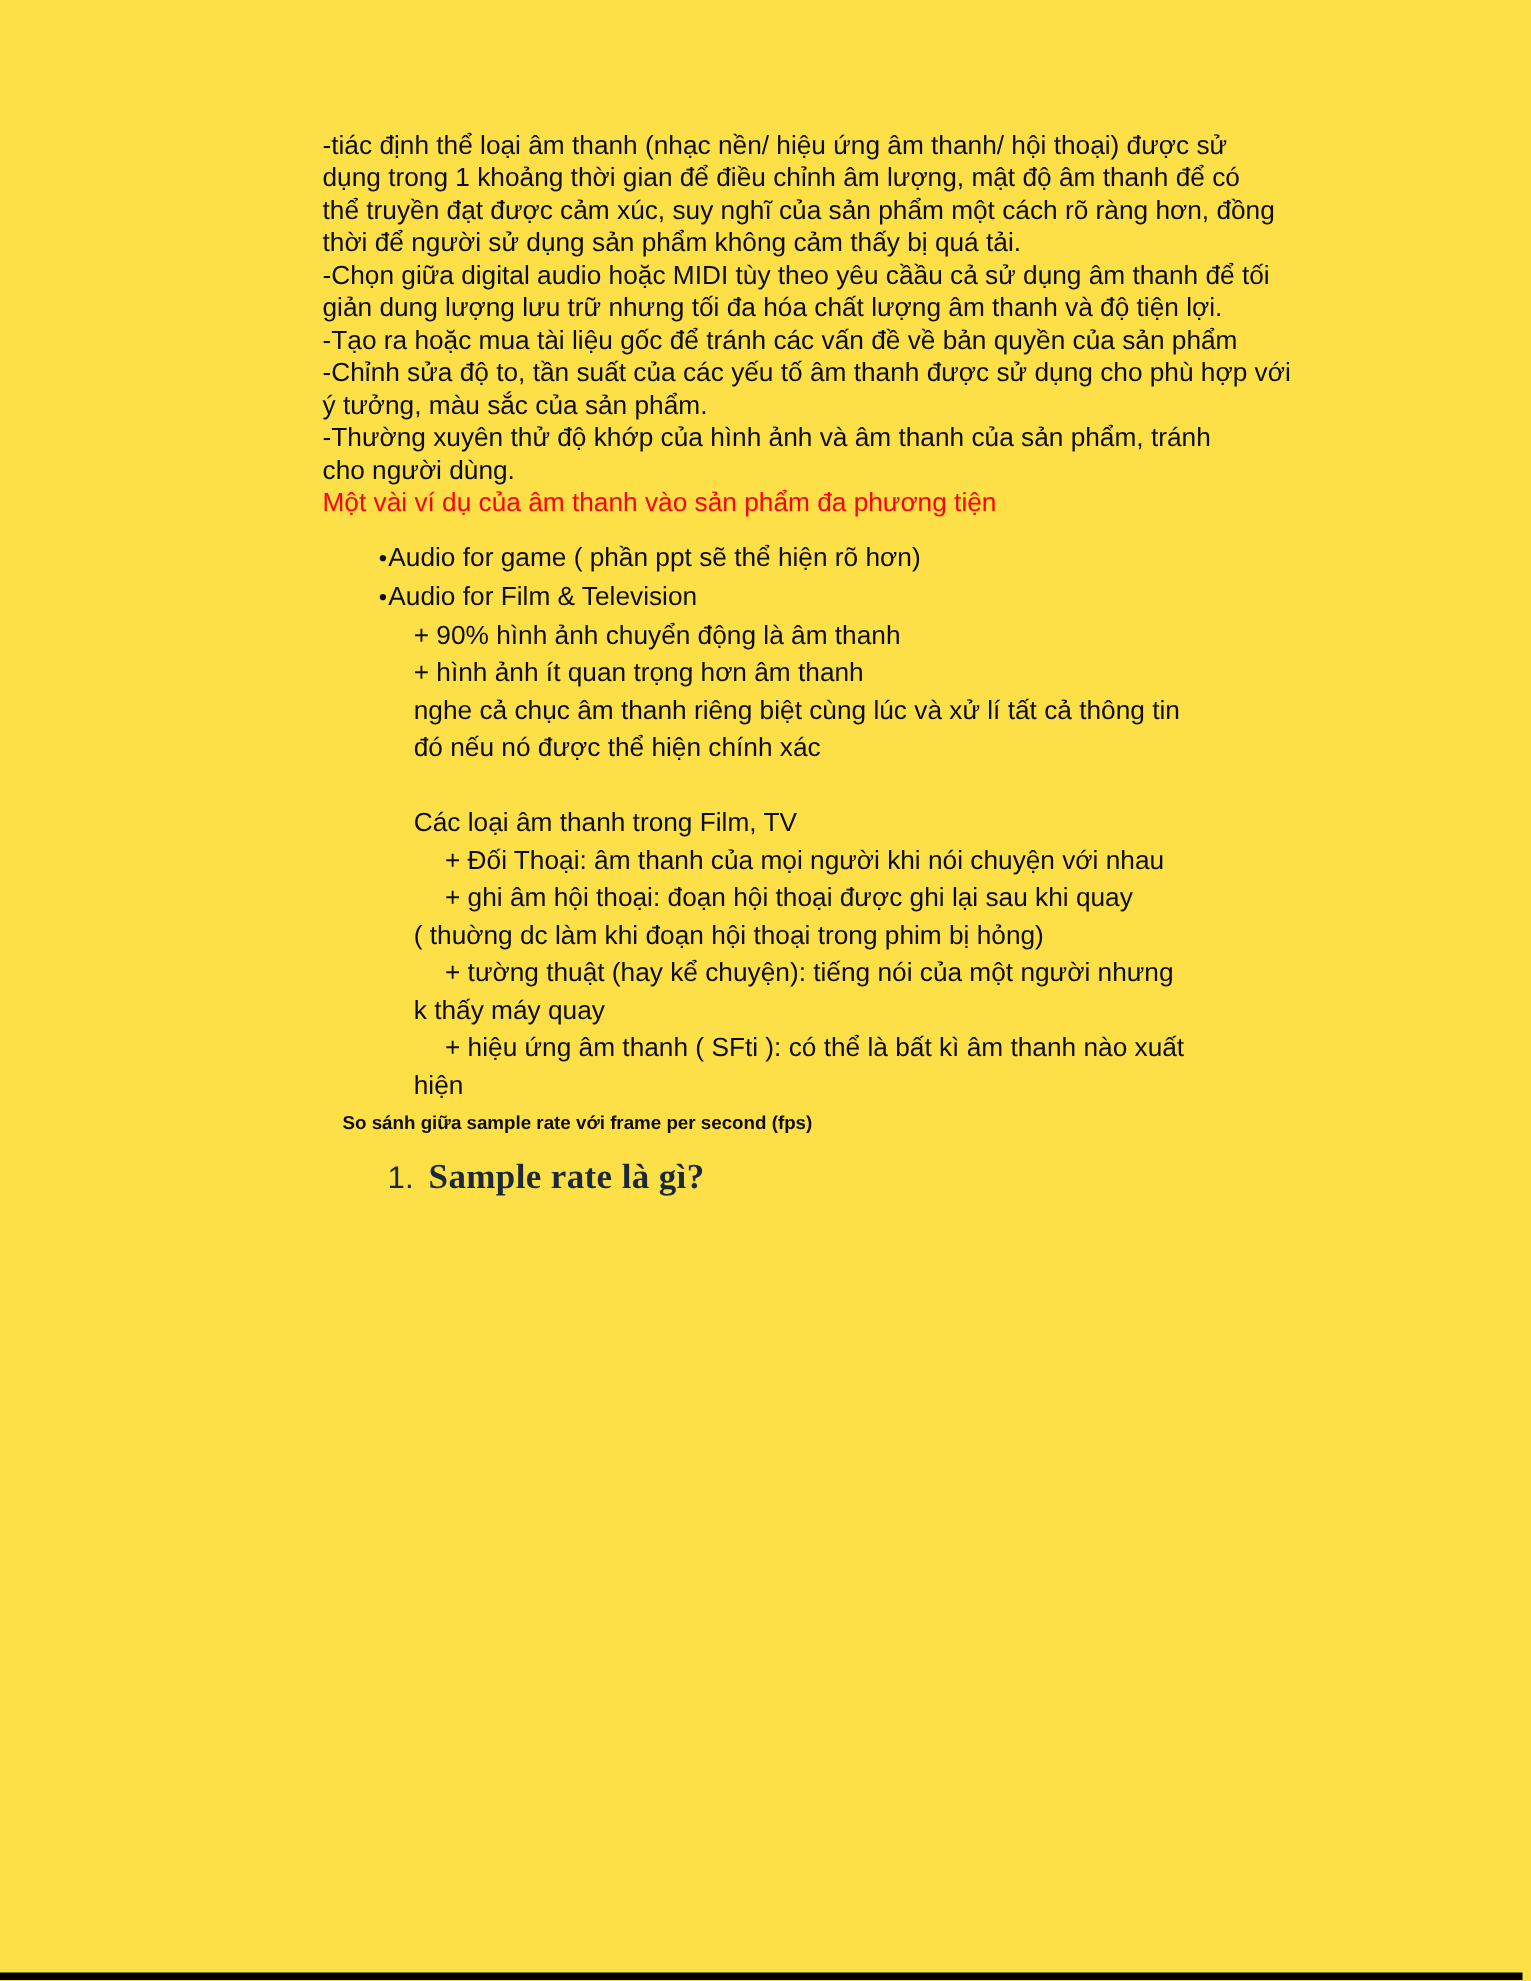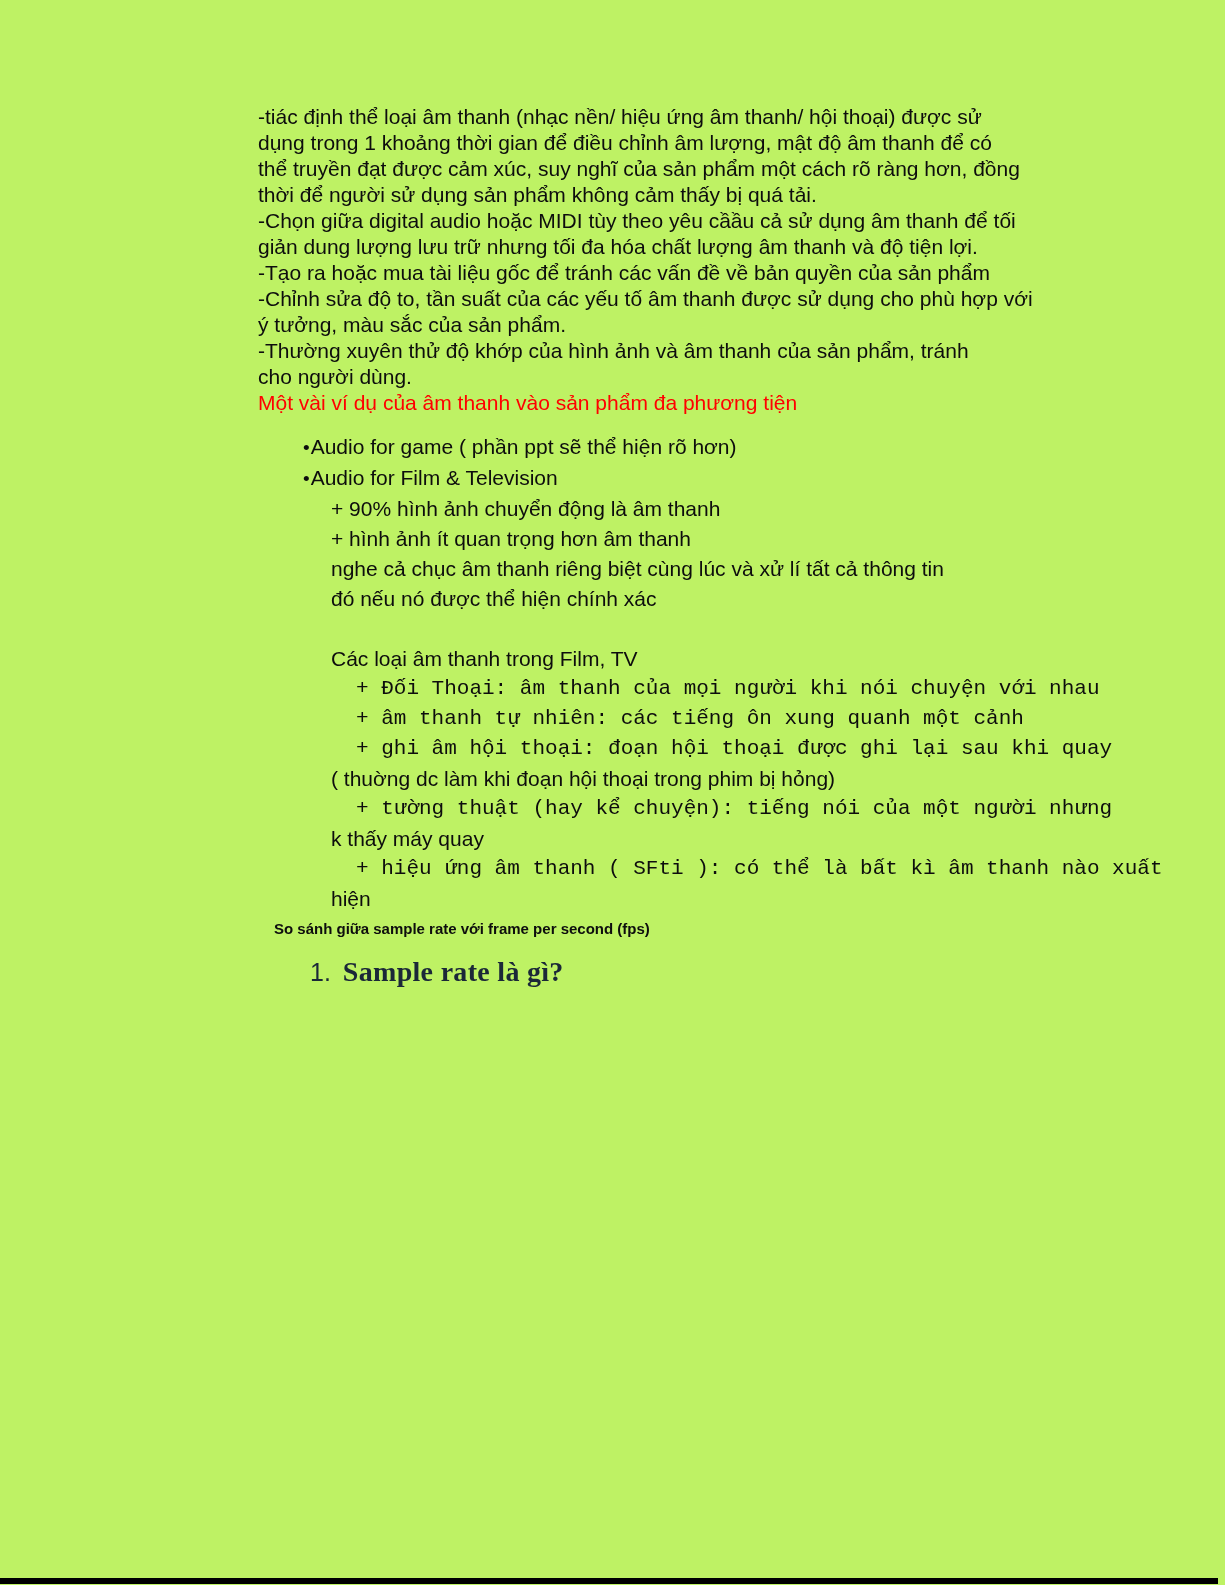--- a/index.html
+++ b/index.html
@@ -1,41 +1,41 @@
 <!DOCTYPE html>
 <html><head>
 <meta charset="utf-8">
 <style>
   html, body { margin: 0; padding: 0; background: #ffffff; }
   .page {
     position: relative;
     width: 1225px;
     height: 1585px;
-    background: #bef264;
+    background: #fde047;
     overflow: hidden;
     font-family: "Liberation Sans", sans-serif;
   }
   .content {
     position: absolute;
     left: 258px;
     top: 104px;
     width: 730px;
   }
   .line {
     font-size: 21px;
     line-height: 26px;
     color: #0d0d0d;
     white-space: nowrap;
   }
   .red { color: #ff0000; }
   .list { margin-top: 16px; margin-left: 16px; }
   .list .line { line-height: 30px; }
   .ind-b { padding-left: 29px; }
   .ind-1 { padding-left: 57px; }
-  .ind-2 { padding-left: 82px; font-family: Liberation Mono, monospace; }
+  .ind-2 { padding-left: 82px; }
   .blank { height: 30px; }
   .marker { font-size: 19px; margin-right: 1px; }
   .bold-line {
     font-weight: 700;
     font-size: 15px;
     line-height: 30px;
     color: #0d0d0d;
     white-space: nowrap;
   }
   .heading {
@@ -90,21 +90,20 @@
 
       <div class="line ind-1">+ 90% hình ảnh chuyển động là âm thanh</div>
       <div class="line ind-1">+ hình ảnh ít quan trọng hơn âm thanh</div>
       <div class="line ind-1">nghe cả chục âm thanh riêng biệt cùng lúc và xử lí tất cả thông tin</div>
       <div class="line ind-1">đó nếu nó được thể hiện chính xác</div>
 
       <div class="line blank"></div>
 
       <div class="line ind-1">Các loại âm thanh trong Film, TV</div>
       <div class="line ind-2">+ Đối Thoại: âm thanh của mọi người khi nói chuyện với nhau</div>
-      <div class="line ind-2">+ âm thanh tự nhiên: các tiếng ôn xung quanh một cảnh</div>
       <div class="line ind-2">+ ghi âm hội thoại: đoạn hội thoại được ghi lại sau khi quay</div>
       <div class="line ind-1">( thuờng dc làm khi đoạn hội thoại trong phim bị hỏng)</div>
       <div class="line ind-2">+ tường thuật (hay kể chuyện): tiếng nói của một người nhưng</div>
       <div class="line ind-1">k thấy máy quay</div>
       <div class="line ind-2">+ hiệu ứng âm thanh ( SFti ): có thể là bất kì âm thanh nào xuất</div>
       <div class="line ind-1">hiện</div>
 
       <div class="bold-line">So sánh giữa sample rate với frame per second (fps)</div>
     </div>
 

